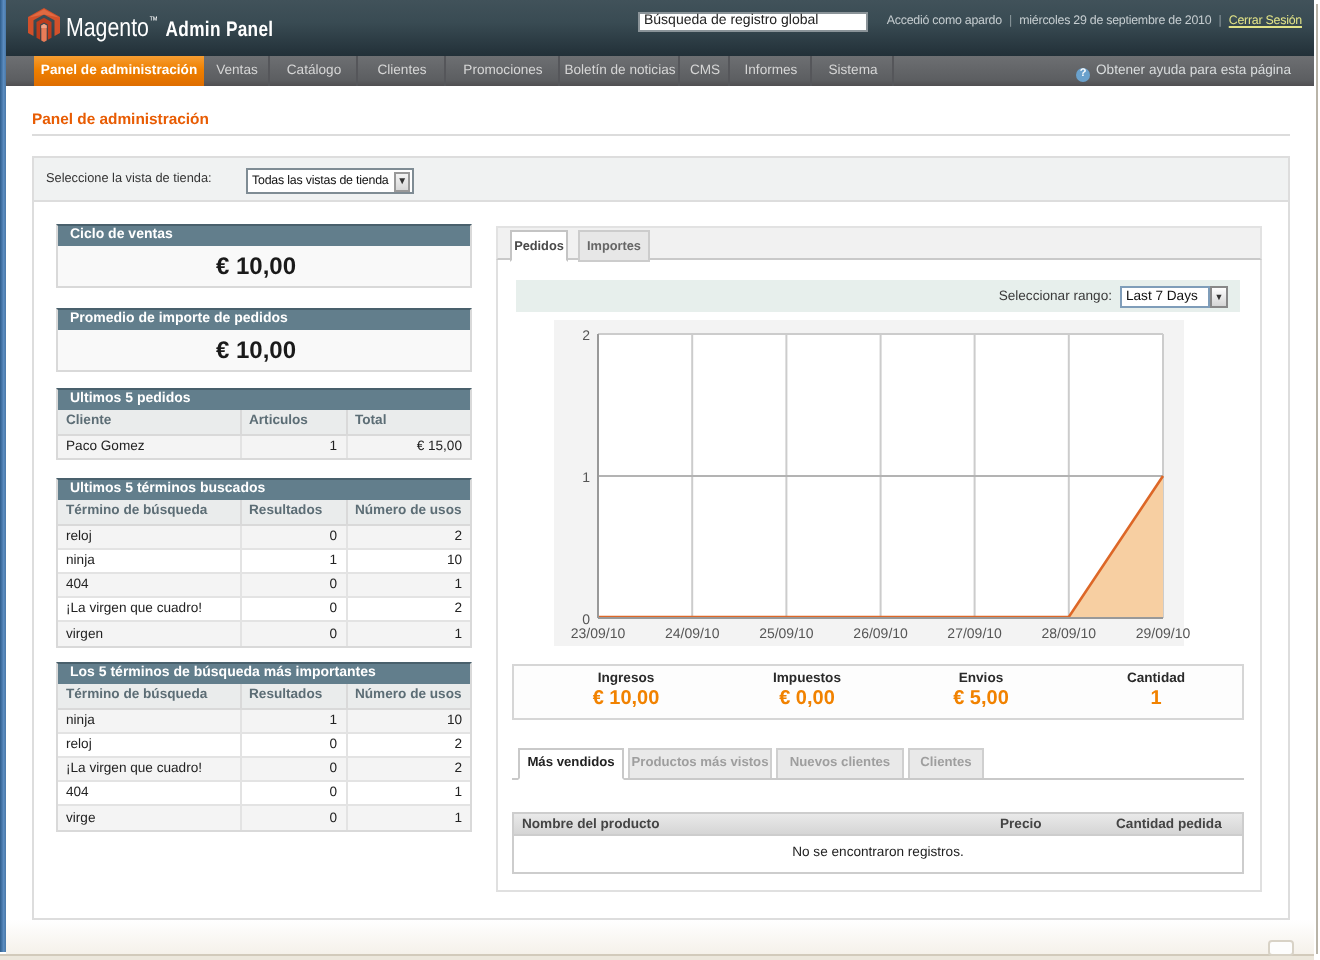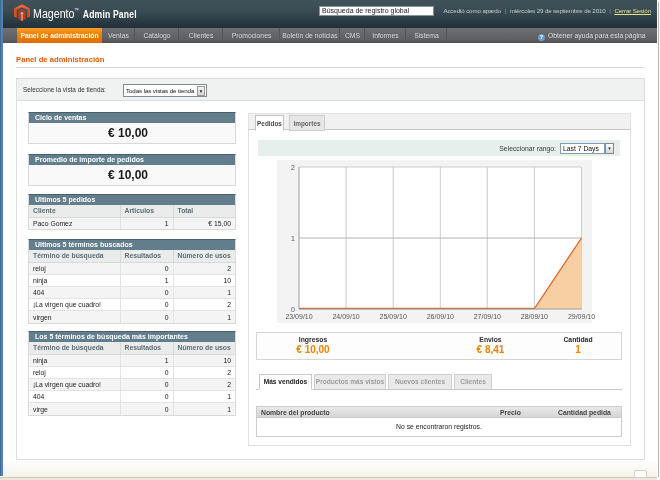--- a/index.html
+++ b/index.html
@@ -262,23 +262,27 @@
       <text x="257.4" y="159" text-anchor="middle">28/09/10</text>
       <text x="304.5" y="159" text-anchor="middle">29/09/10</text>
     </g>
   </svg>
 
   <div class="abs" id="totals"></div>
   <div class="abs tcell" style="left:268px;">
       <div class="lab">Ingresos</div>
       <div class="val">€ 10,00</div>
     </div>
+  <div class="abs tcell" style="left:358.5px;">
+      <div class="lab">Impuestos</div>
+      <div class="val">€ 0,00</div>
+    </div>
   <div class="abs tcell" style="left:445.5px;">
       <div class="lab">Envios</div>
-      <div class="val">€ 8,41</div>
+      <div class="val">€ 5,00</div>
     </div>
   <div class="abs tcell" style="left:533px;">
       <div class="lab">Cantidad</div>
       <div class="val">1</div>
     </div>
 
   <div class="tab2" id="bt0">Más vendidos</div>
   <div class="tab2" id="bt1">Productos más vistos</div>
   <div class="tab2" id="bt2">Nuevos clientes</div>
   <div class="tab2" id="bt3">Clientes</div>

